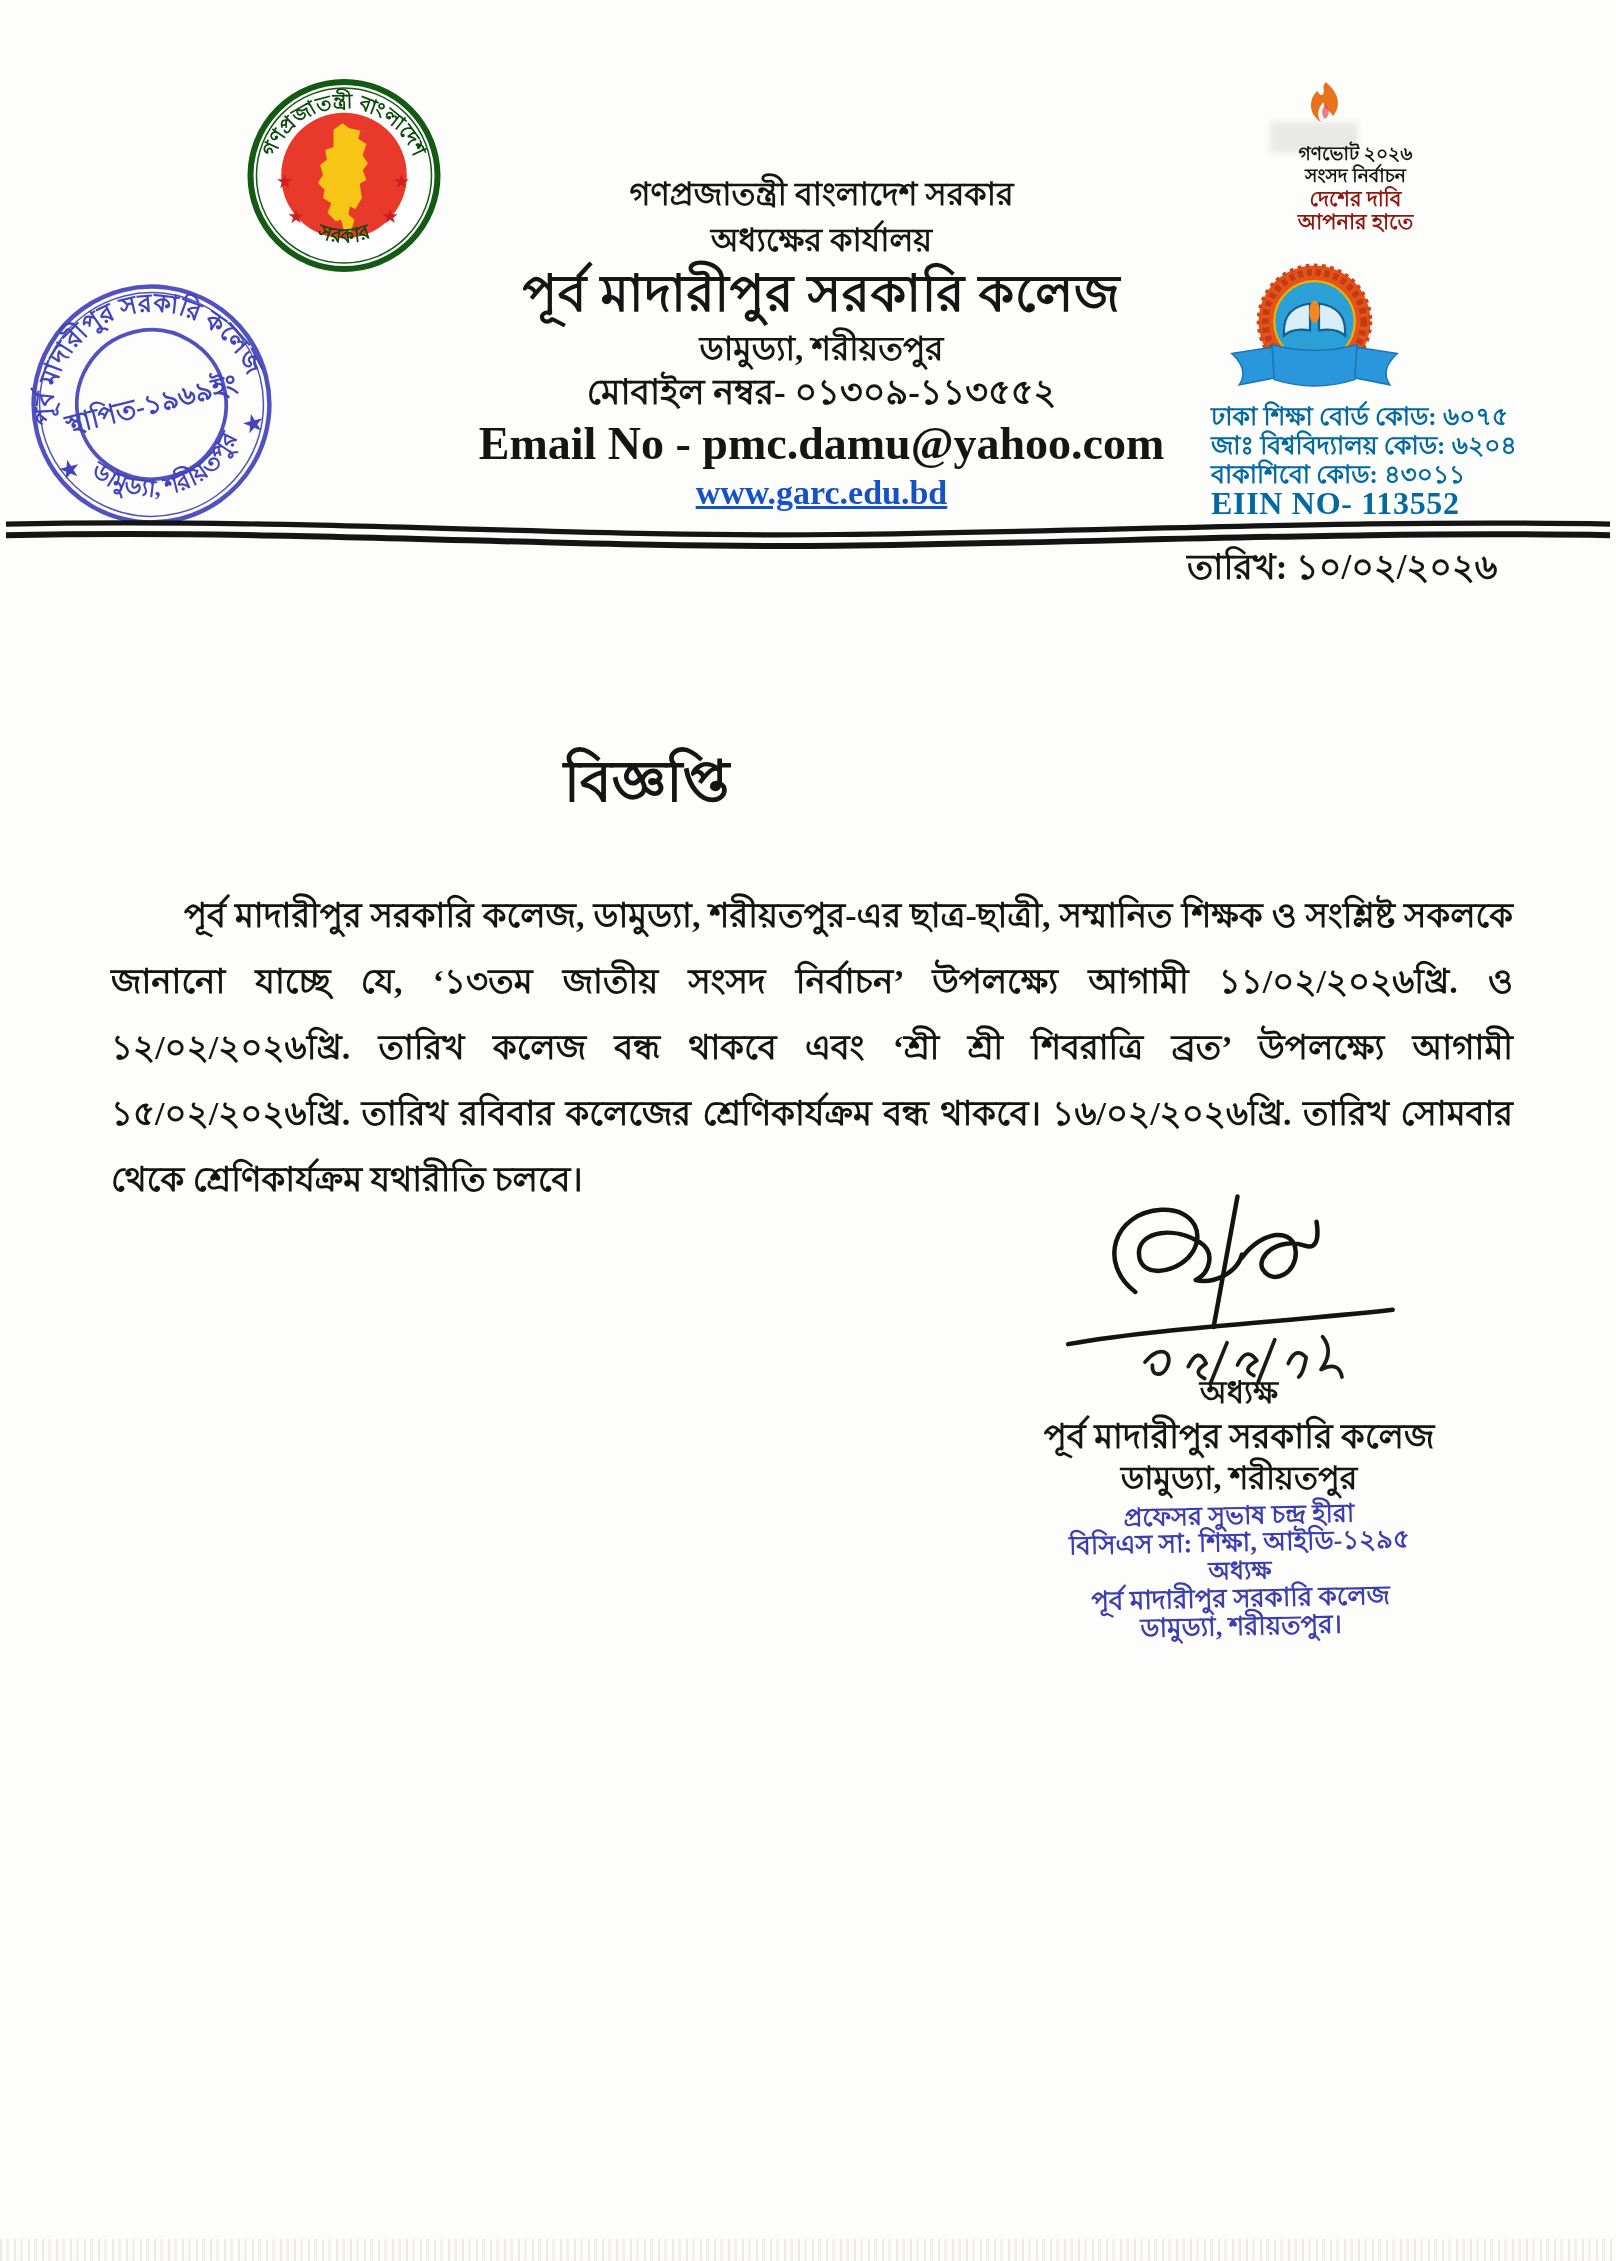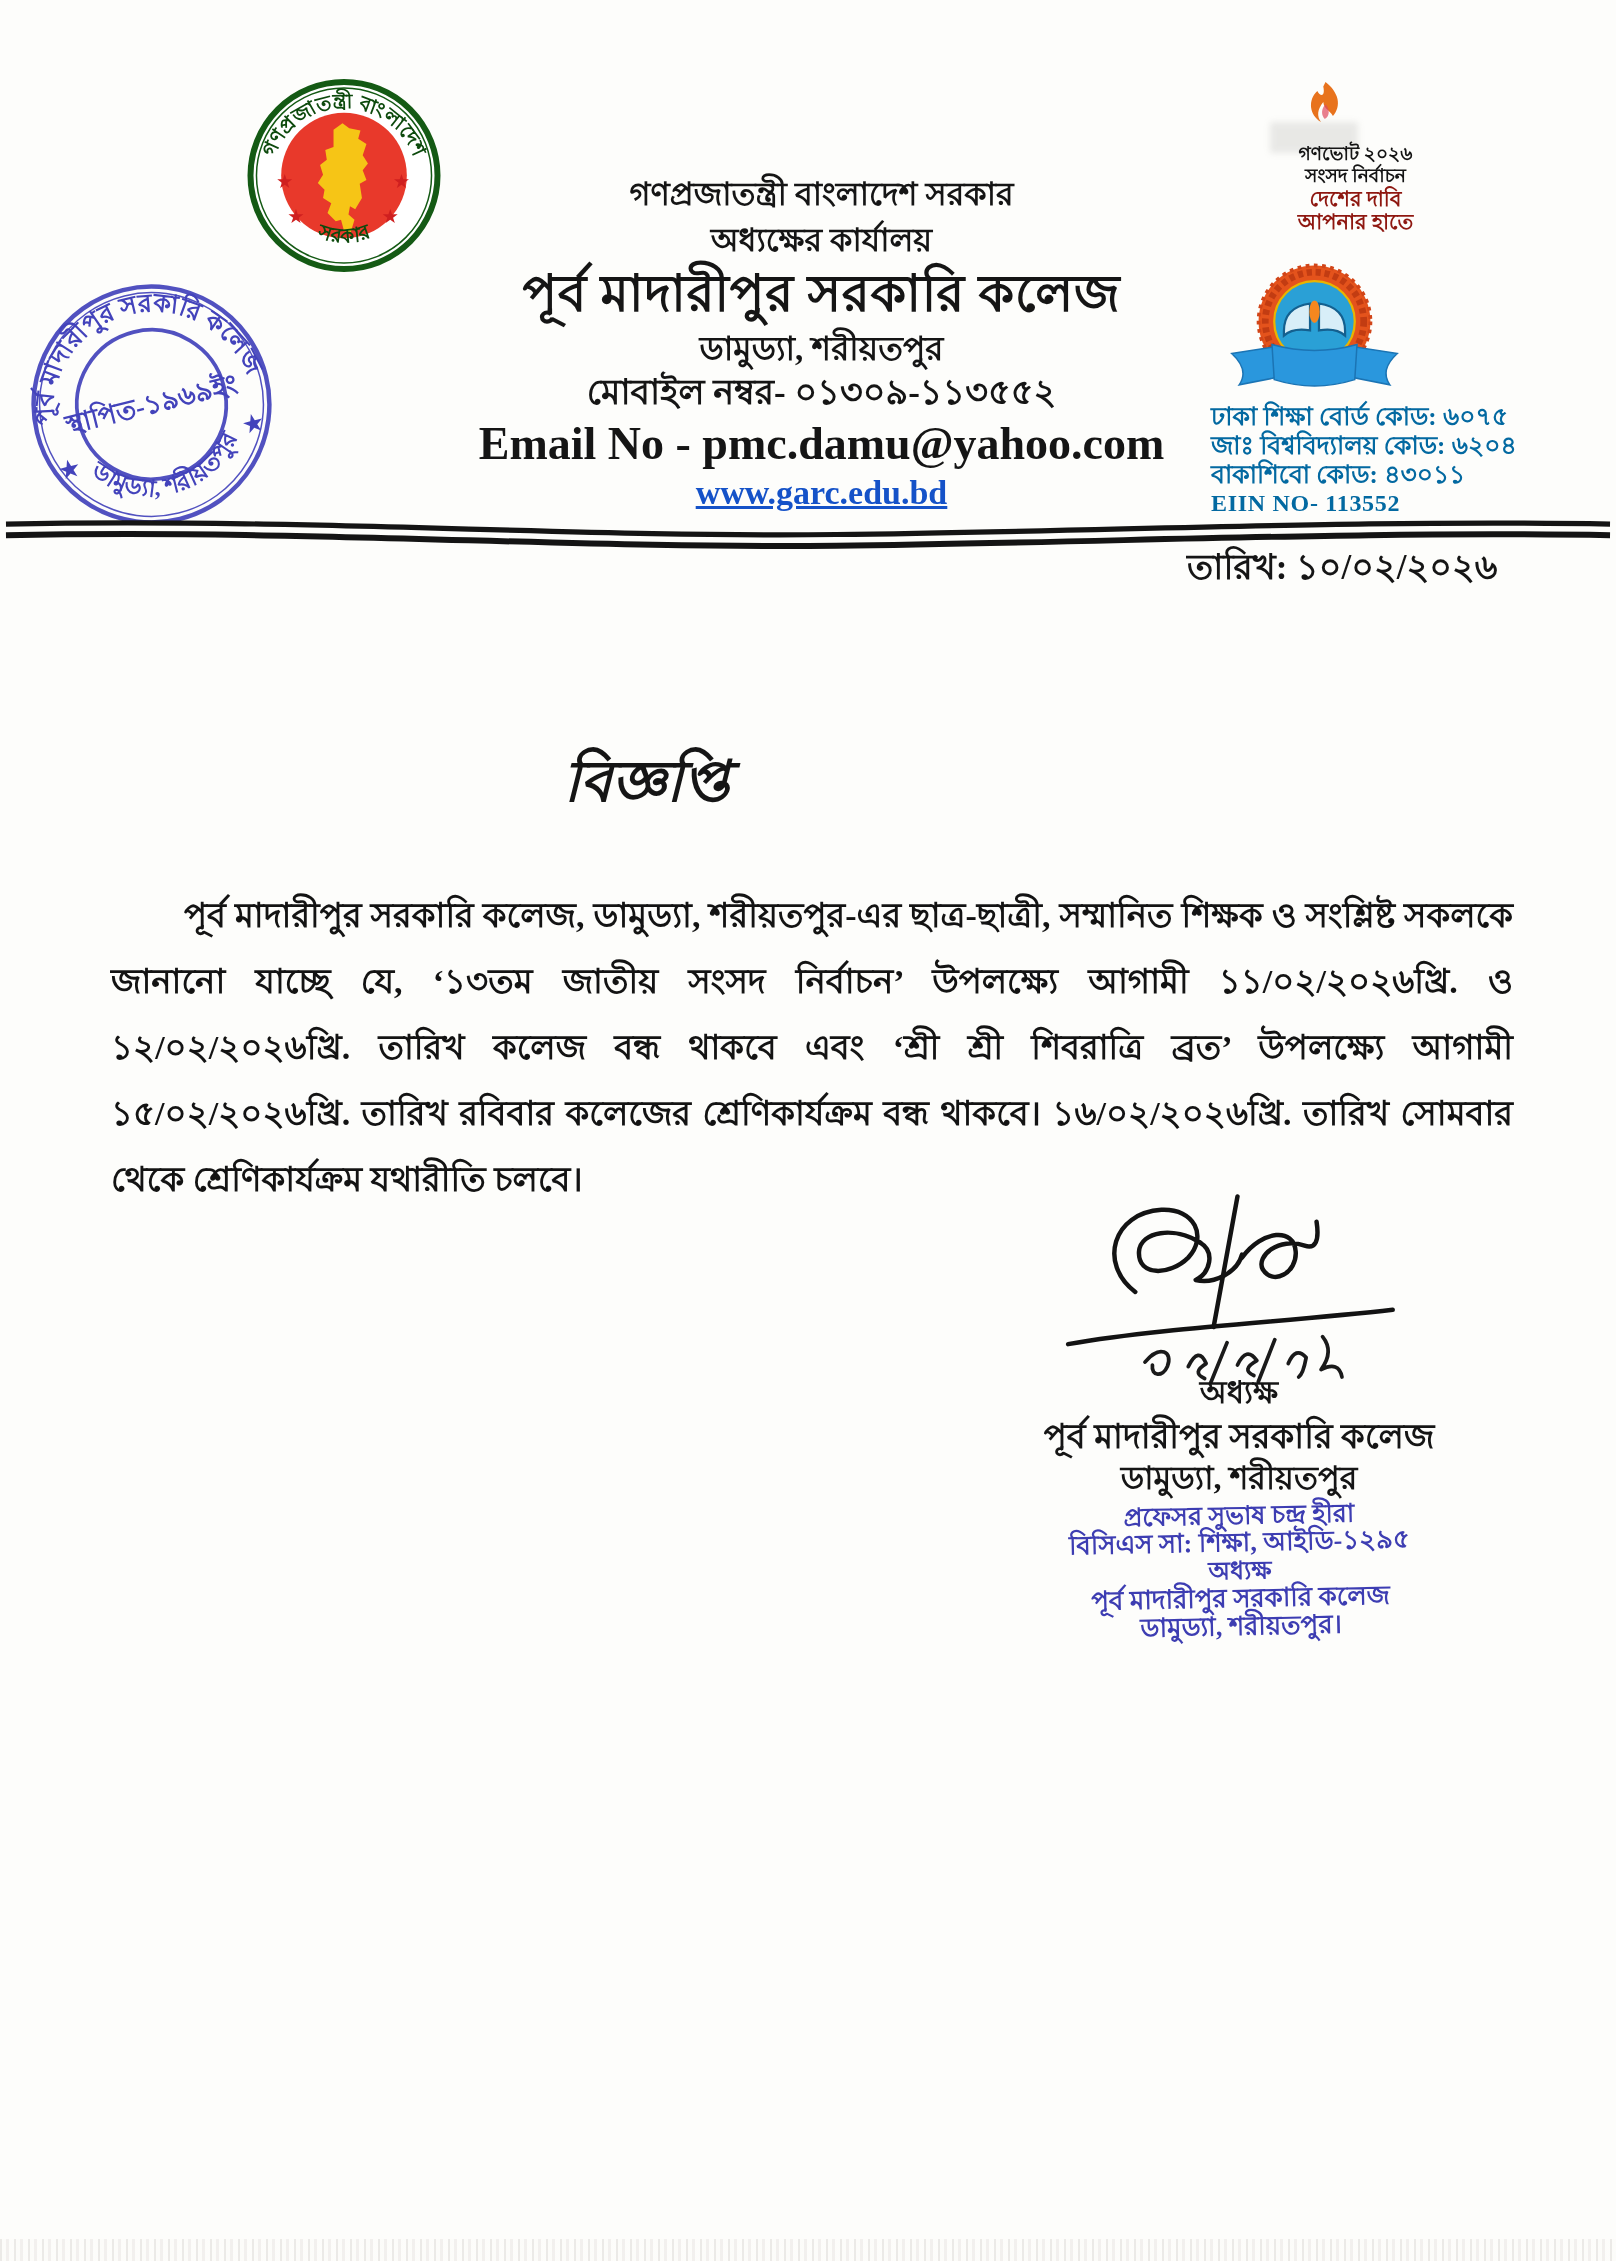--- a/index.html
+++ b/index.html
@@ -23,25 +23,25 @@
   .h-email{font-size:46px;font-weight:600;margin-top:7.5px;}
   .h-web{font-size:34px;font-weight:700;margin-top:7.5px;color:#1552c8;text-decoration:underline;text-align:center;}
 
   
   .head-right{left:1195px;top:79px;width:321px;text-align:center;}
   .candle-fade{position:absolute;left:75px;top:43px;width:88px;height:31px;background:#b9b9b6;opacity:.30;filter:blur(3px);}
   .el-black{font-size:18.7px;font-weight:700;line-height:22.4px;color:#141414;}
   .el-red{font-size:21px;font-weight:800;line-height:23px;color:#8e1710;}
   .codes{left:1211px;top:402px;width:351px;text-align:left;font-weight:700;font-size:25px;line-height:29px;color:#0369a1;}
   .codes div{white-space:nowrap;}
-  .code-eiin{font-size:24px;letter-spacing:0.7px;}
+  .code-eiin{font-size:32px;letter-spacing:0.7px;}
 
   
   .date-line{left:1187px;top:540px;width:291px;font-size:35px;font-weight:700;text-align:center;white-space:nowrap;}
-  .doc-title{left:0;top:738px;width:1293px;font-size:57px;font-weight:800;text-align:center;font-style:italic;}
+  .doc-title{left:0;top:738px;width:1293px;font-size:57px;font-weight:800;text-align:center;}
   .doc-body{
     left:111px;top:883px;width:1402px;
     font-size:34px;font-weight:600;line-height:66px;
     text-align:justify;text-indent:73px;color:#131313;
   }
 
   
   .sig-name{left:948px;top:1323px;width:582px;font-size:32px;font-weight:700;text-align:center;white-space:nowrap;}
   .sig-desig{left:948px;top:1368px;width:582px;font-size:31px;font-weight:700;text-align:center;}
   .sig-college{left:948px;top:1410px;width:582px;font-size:34px;font-weight:700;text-align:center;}

